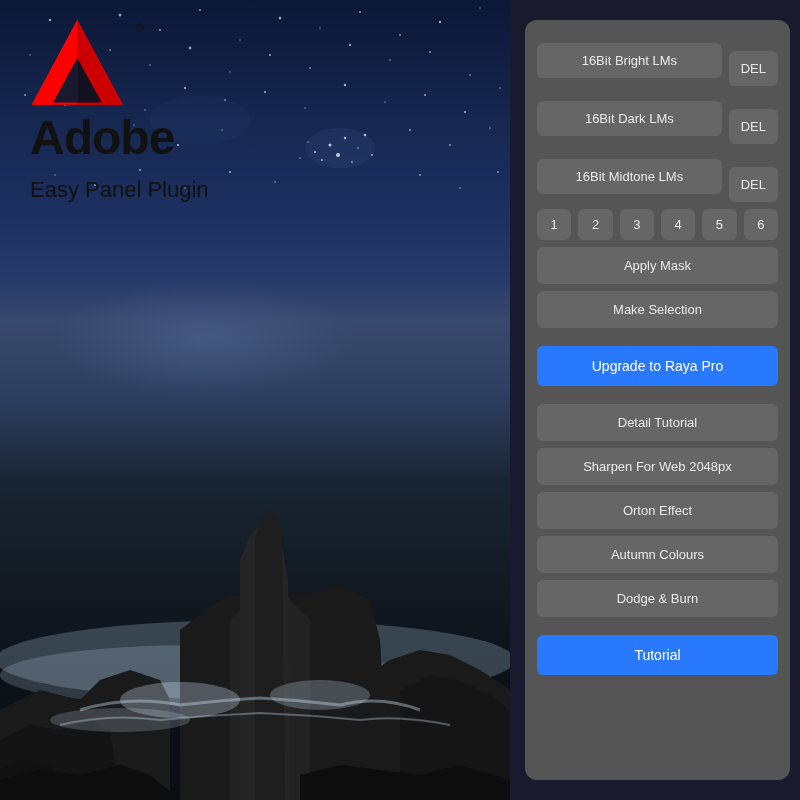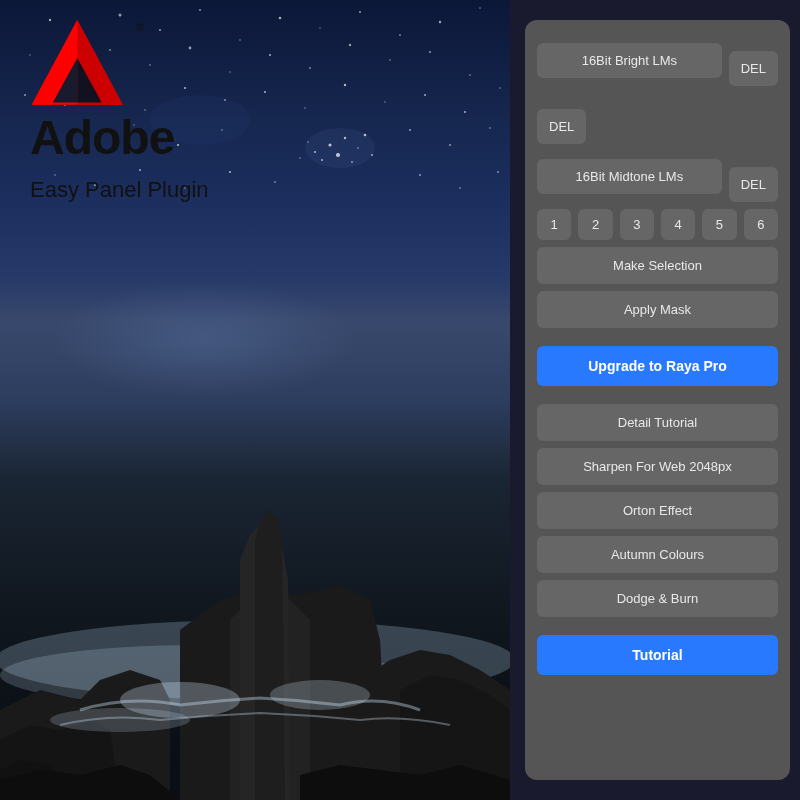--- a/index.html
+++ b/index.html
@@ -136,21 +136,21 @@
       text-align: center;
     }
 
     .btn-blue {
       width: 100%;
       background: #2979ff;
       border: none;
       border-radius: 6px;
       color: #fff;
       font-size: 14px;
-      font-weight: 700;
+      font-weight: 400;
       cursor: pointer;
       padding: 12px 8px;
       text-align: center;
     }
 
     .btn-number {
       background: #666666;
       border: none;
       border-radius: 6px;
       color: #e8e8e8;
@@ -310,41 +310,42 @@
 </div>
 
 <div class="panel">
 
   <div class="panel-row">
     <button class="btn">16Bit Bright LMs</button>
     <button class="btn-del">DEL</button>
   </div>
 
   <div class="panel-row">
+    <button class="btn">16Bit Dark LMs</button>
     <button class="btn-del">DEL</button>
   </div>
 
   <div class="panel-row">
     <button class="btn">16Bit Midtone LMs</button>
     <button class="btn-del">DEL</button>
   </div>
 
   <div class="panel-row">
     <button class="btn-number">1</button>
     <button class="btn-number">2</button>
     <button class="btn-number">3</button>
     <button class="btn-number">4</button>
     <button class="btn-number">5</button>
     <button class="btn-number">6</button>
   </div>
 
+  <button class="btn-full">Apply Mask</button>
+
   <button class="btn-full">Make Selection</button>
 
-  <button class="btn-full">Apply Mask</button>
-
   <div class="spacer"></div>
 
   <button class="btn-blue">Upgrade to Raya Pro</button>
 
   <div class="spacer"></div>
 
   <button class="btn-full">Detail Tutorial</button>
 
 
   <button class="btn-full">Sharpen For Web 2048px</button>

